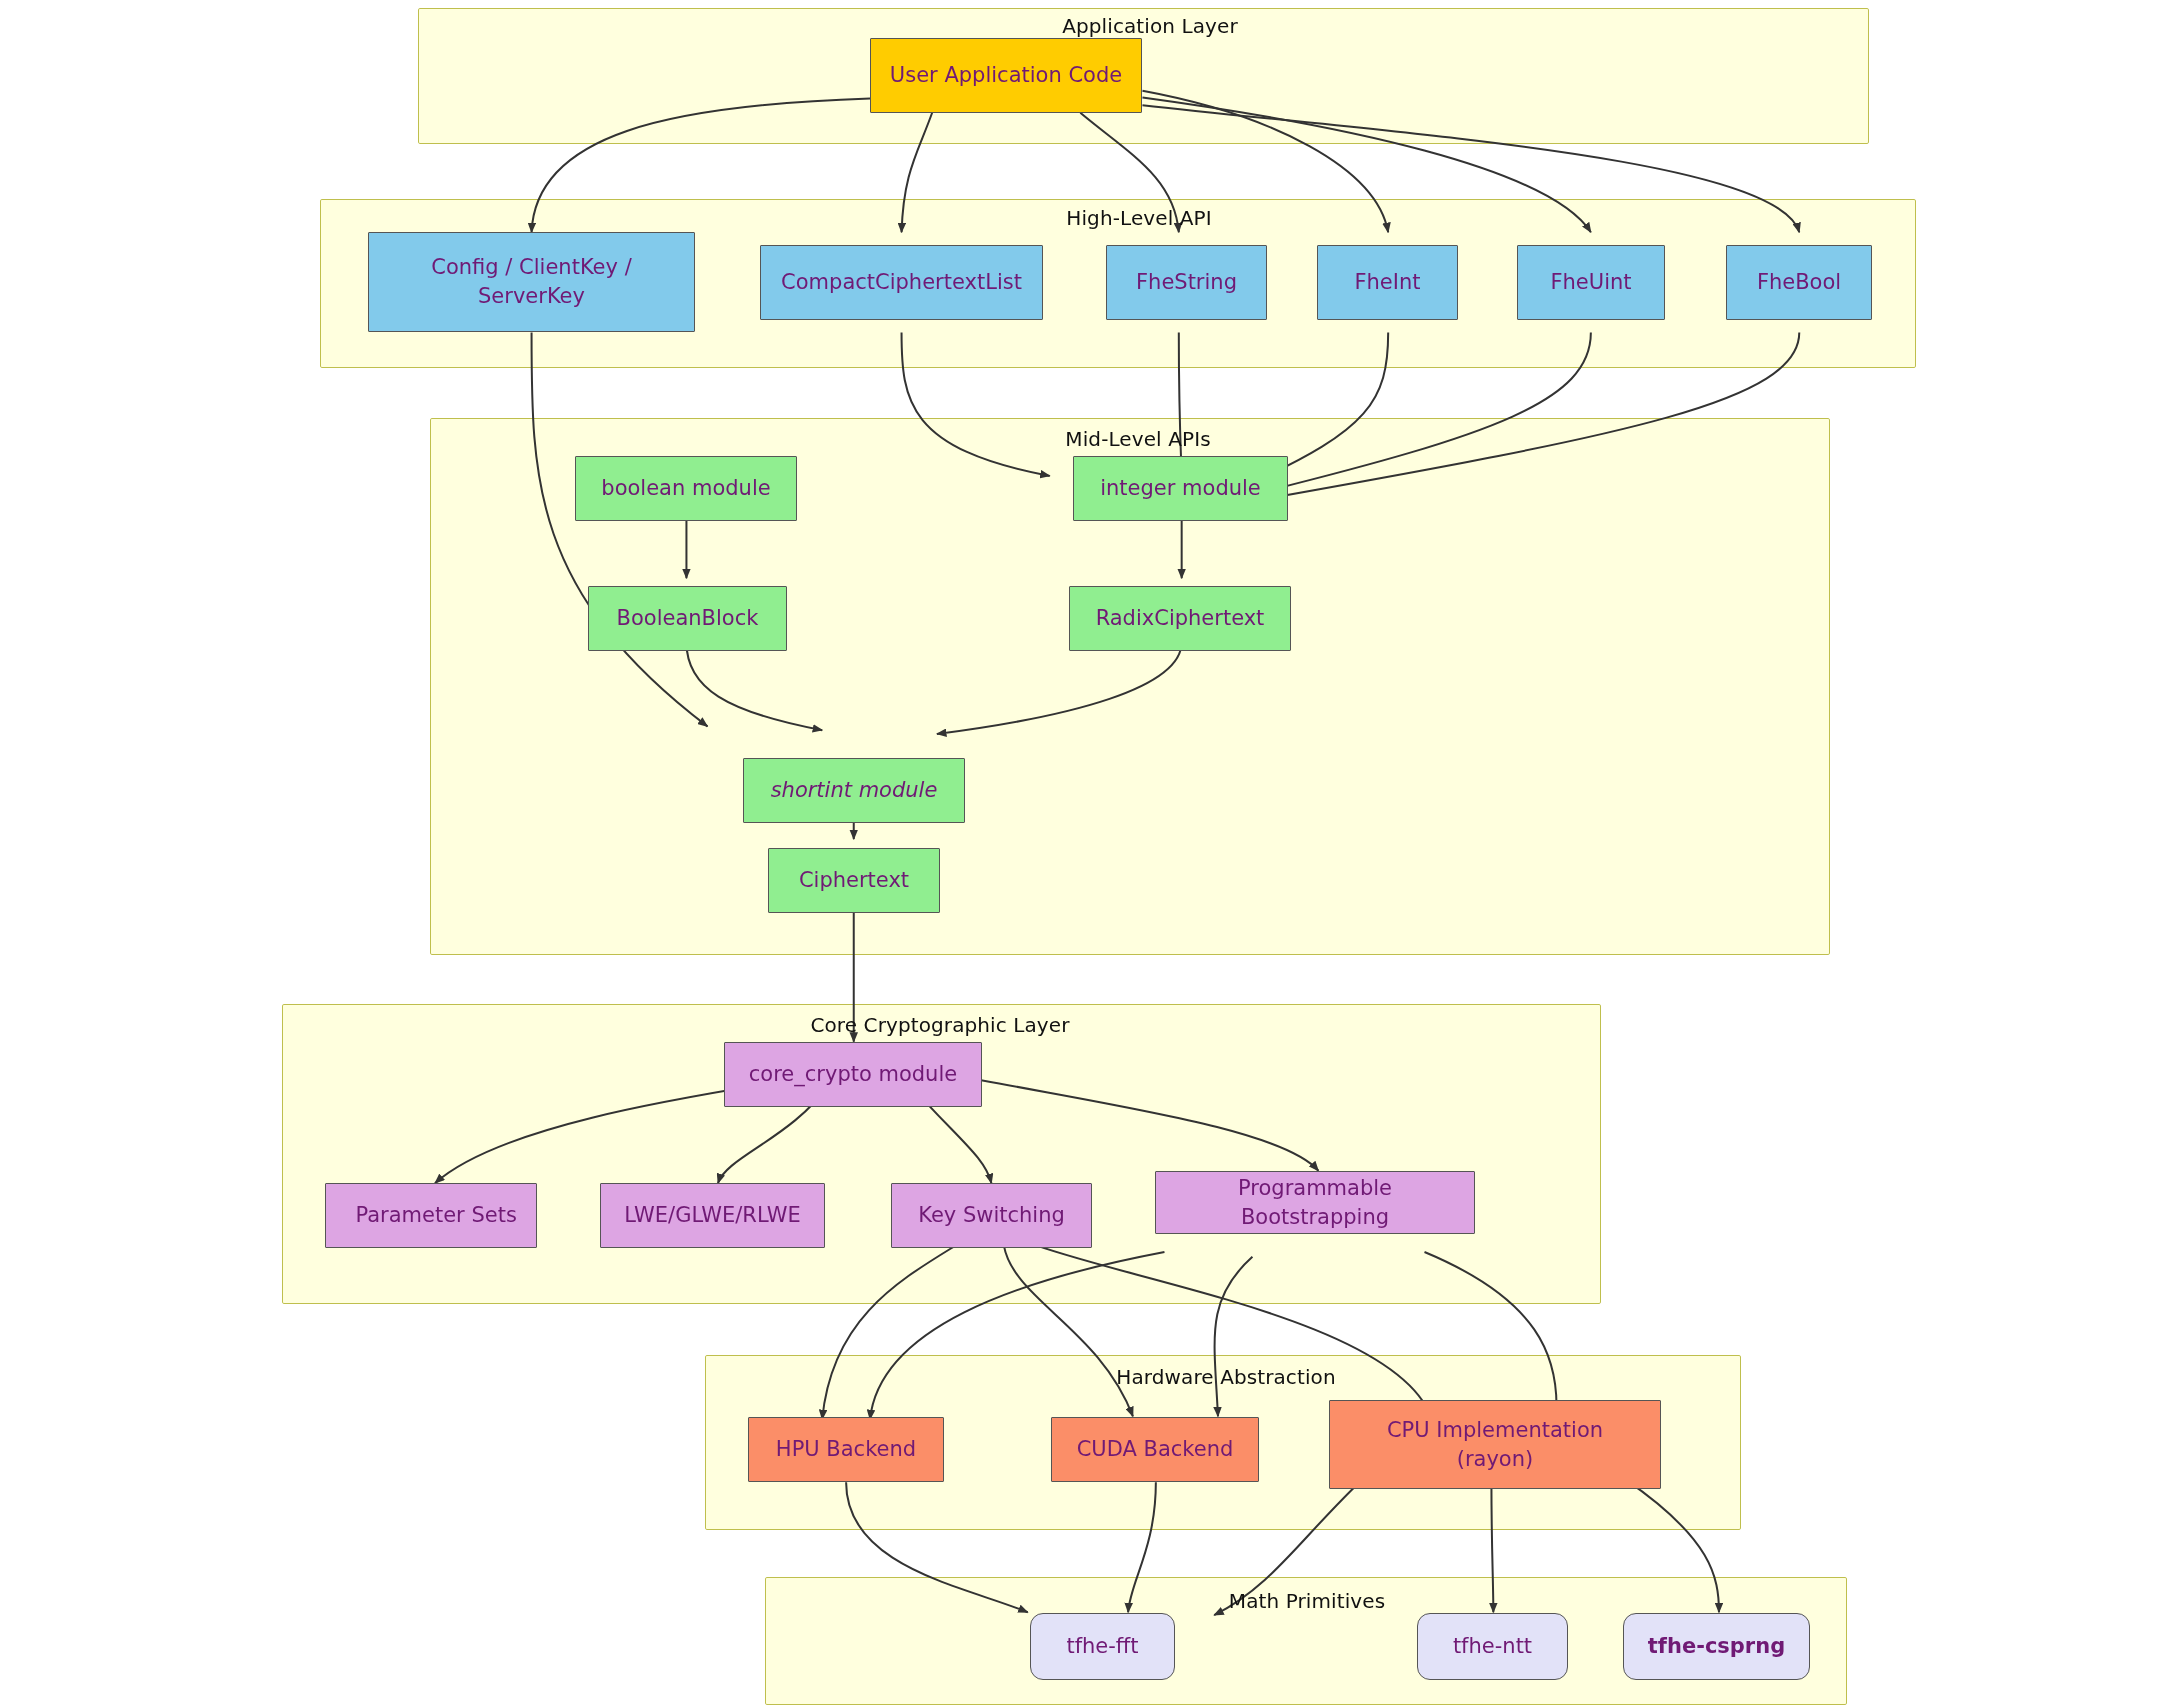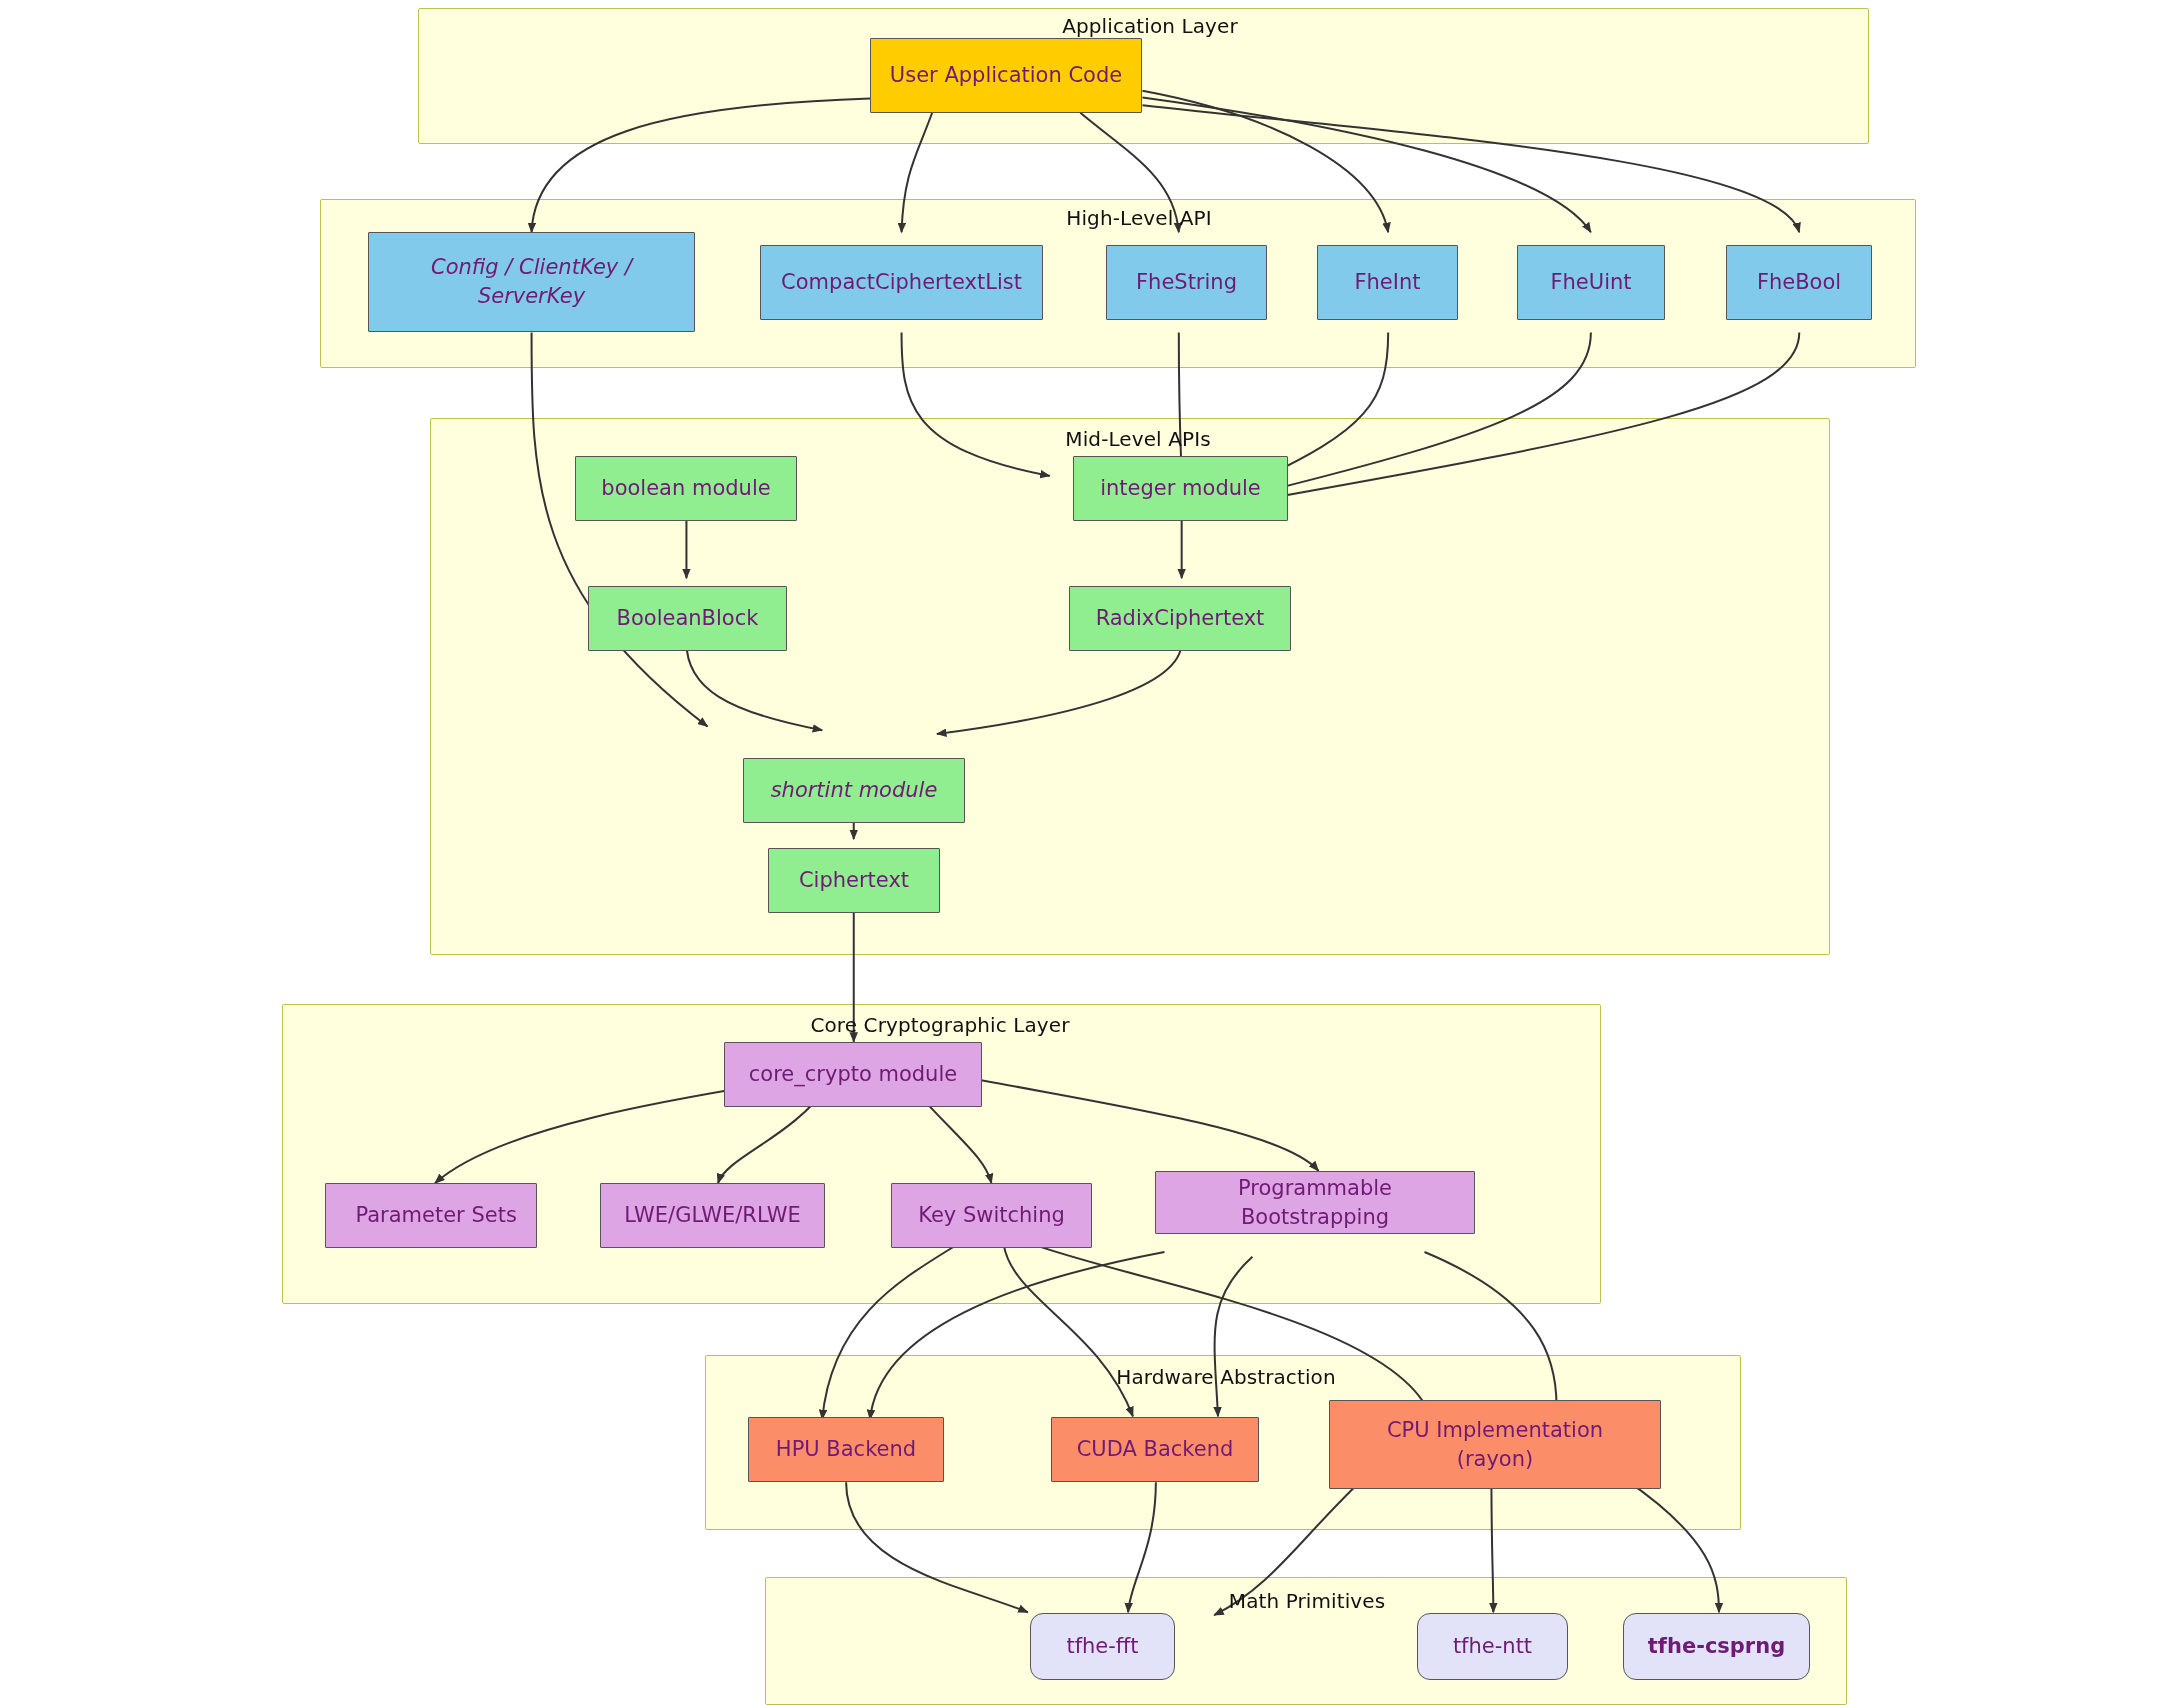--- a/index.html
+++ b/index.html
@@ -130,21 +130,21 @@
       <path d="M1425,1548 C1360,1610 1330,1660 1270,1690"></path>
       <path d="M1560,1551 C1560,1620 1562,1655 1562,1687"></path>
       <path d="M1700,1548 C1790,1610 1798,1650 1798,1687"></path>
     </g>
   </svg>
 
   <div class="node n-gold" style="left:870px; top:38px; width:272px; height:75px;">
     <span>User Application Code</span>
   </div>
 
-  <div class="node n-blue" style="left:368px; top:232px; width:327px; height:100px; flex-direction:column;font-style:italic;">
+  <div class="node n-blue" style="left:368px; top:232px; width:327px; height:100px; flex-direction:column;">
     <span>Config / ClientKey /</span>
     <span>ServerKey</span>
   </div>
   <div class="node n-blue" style="left:760px; top:245px; width:283px; height:75px;">
     <span>CompactCiphertextList</span>
   </div>
   <div class="node n-blue" style="left:1106px; top:245px; width:161px; height:75px;">
     <span>FheString</span>
   </div>
   <div class="node n-blue" style="left:1317px; top:245px; width:141px; height:75px;">

